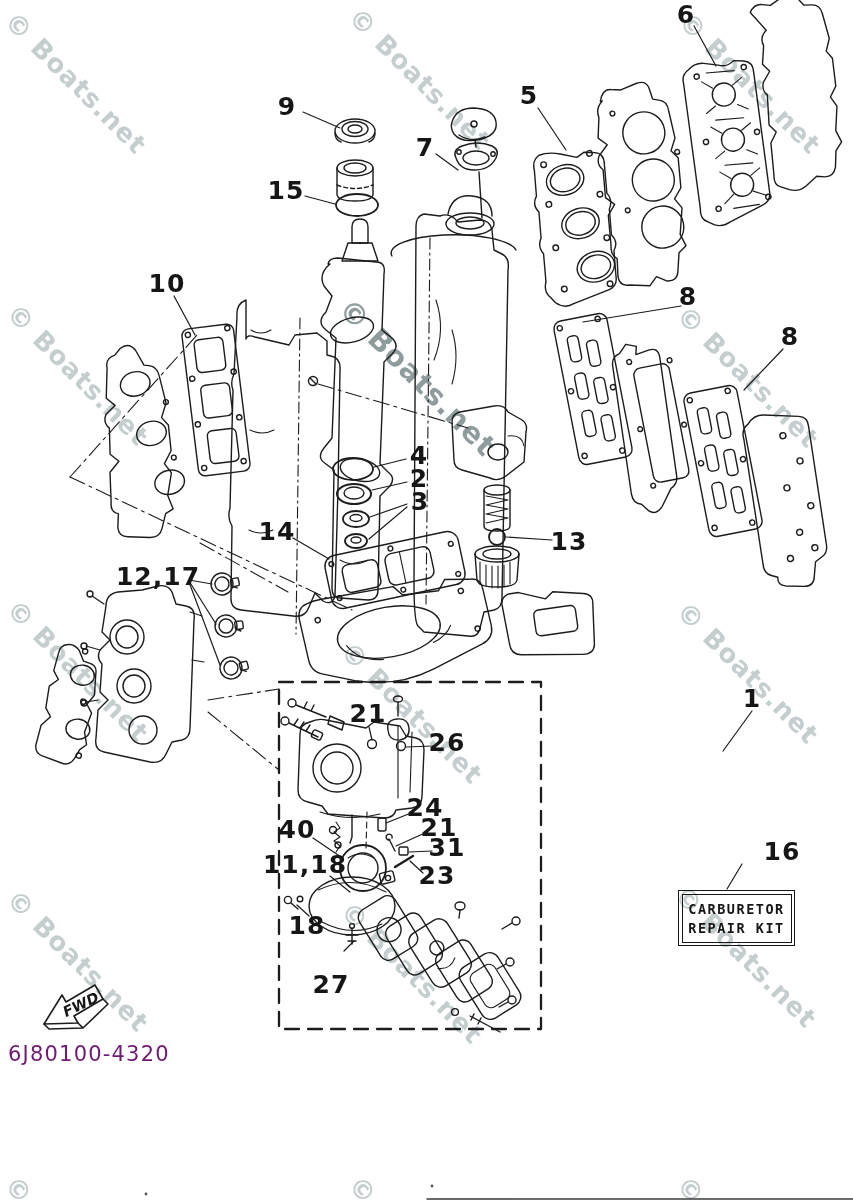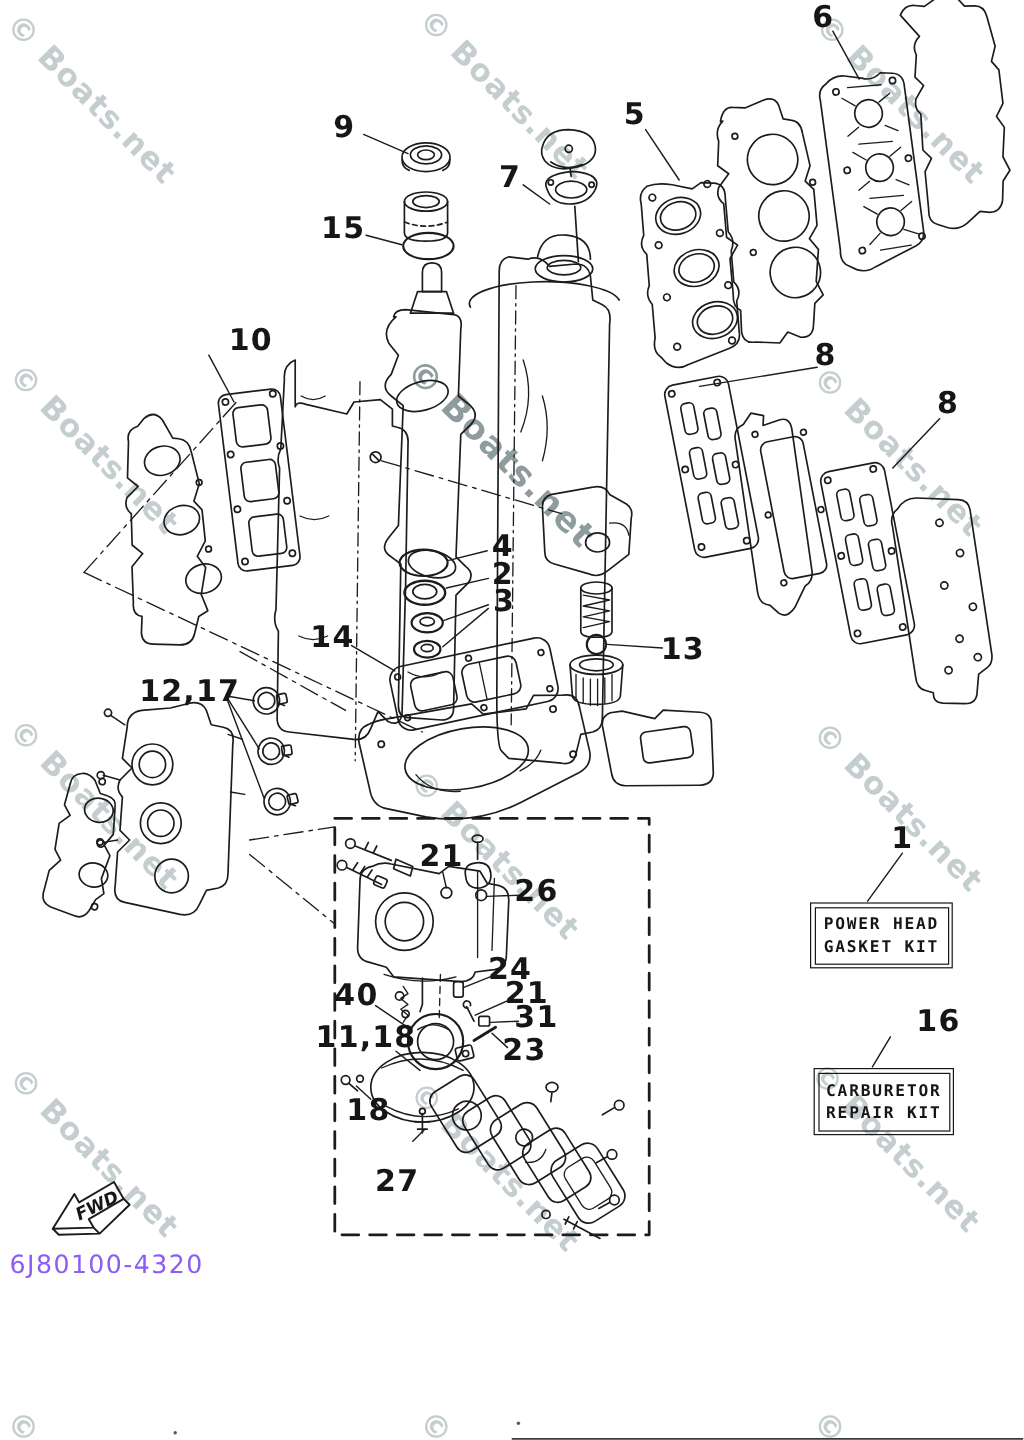--- a/index.html
+++ b/index.html
@@ -29,21 +29,21 @@
     gap:1px;
   }
   .kitbox .kitline{
     font-family:"DejaVu Sans Mono","DejaVu Sans",monospace;
     font-size:13.5px;font-weight:700;letter-spacing:1.5px;color:#161616;
     line-height:18px;white-space:nowrap;
   }
   #diagram-code{
     position:absolute;left:8px;top:1042px;
     font-family:"DejaVu Sans",sans-serif;font-size:21px;font-weight:500;
-    letter-spacing:1.2px;color:#8b5cf6;
+    letter-spacing:1.2px;color:#701a75;
   }
 </style>
 </head>
 <body>
 
 <div id="page">
 
   <div id="wm-layer">
       <div class="wm" style="left: 20px; top: 6px;">© Boats.net</div>
       <div class="wm" style="left: 364px; top: 2px;">© Boats.net</div>
@@ -465,21 +465,21 @@
     </g>
     <line x1="427" y1="1199" x2="853" y2="1199" stroke="#3a3a3a" stroke-width="1.4"></line>
   </svg>
 
   <div id="callout-layer">
       <div class="callout" style="left: 287px; top: 106px;">9</div>
       <div class="callout" style="left: 425px; top: 147px;">7</div>
       <div class="callout" style="left: 286px; top: 190px;">15</div>
       <div class="callout" style="left: 529px; top: 95px;">5</div>
       <div class="callout" style="left: 686px; top: 14px;">6</div>
-      <div class="callout" style="left: 167px; top: 283px; margin-left: 42px;">10</div>
+      <div class="callout" style="left: 167px; top: 283px;">10</div>
       <div class="callout" style="left: 688px; top: 296px;">8</div>
       <div class="callout" style="left: 790px; top: 336px;">8</div>
       <div class="callout" style="left: 419px; top: 455px;">4</div>
       <div class="callout" style="left: 419px; top: 478px;">2</div>
       <div class="callout" style="left: 420px; top: 501px;">3</div>
       <div class="callout" style="left: 277px; top: 531px;">14</div>
       <div class="callout" style="left: 569px; top: 541px;">13</div>
       <div class="callout" style="left: 158px; top: 576px;">12,17</div>
       <div class="callout" style="left: 368px; top: 713px;">21</div>
       <div class="callout" style="left: 447px; top: 742px;">26</div>
@@ -488,26 +488,20 @@
       <div class="callout" style="left: 447px; top: 847px;">31</div>
       <div class="callout" style="left: 437px; top: 875px;">23</div>
       <div class="callout" style="left: 297px; top: 829px;">40</div>
       <div class="callout" style="left: 305px; top: 864px;">11,18</div>
       <div class="callout" style="left: 307px; top: 925px;">18</div>
       <div class="callout" style="left: 331px; top: 956px; margin-top: 28px;">27</div>
       <div class="callout" style="left: 752px; top: 698px;">1</div>
       <div class="callout" style="left: 782px; top: 851px;">16</div>
     </div>
 
-  <div class="kitbox" style="left:675px;top:752px;width:117px;height:53px;">
-    <div class="inner">
-      <div class="kitline">POWER HEAD</div>
-      <div class="kitline">GASKET KIT</div>
-    </div>
-  </div>
   <div class="kitbox" style="left:678px;top:890px;width:115px;height:54px;">
     <div class="inner">
       <div class="kitline">CARBURETOR</div>
       <div class="kitline">REPAIR KIT</div>
     </div>
   </div>
 
   <div id="diagram-code">6J80100-4320</div>
 
 </div>

